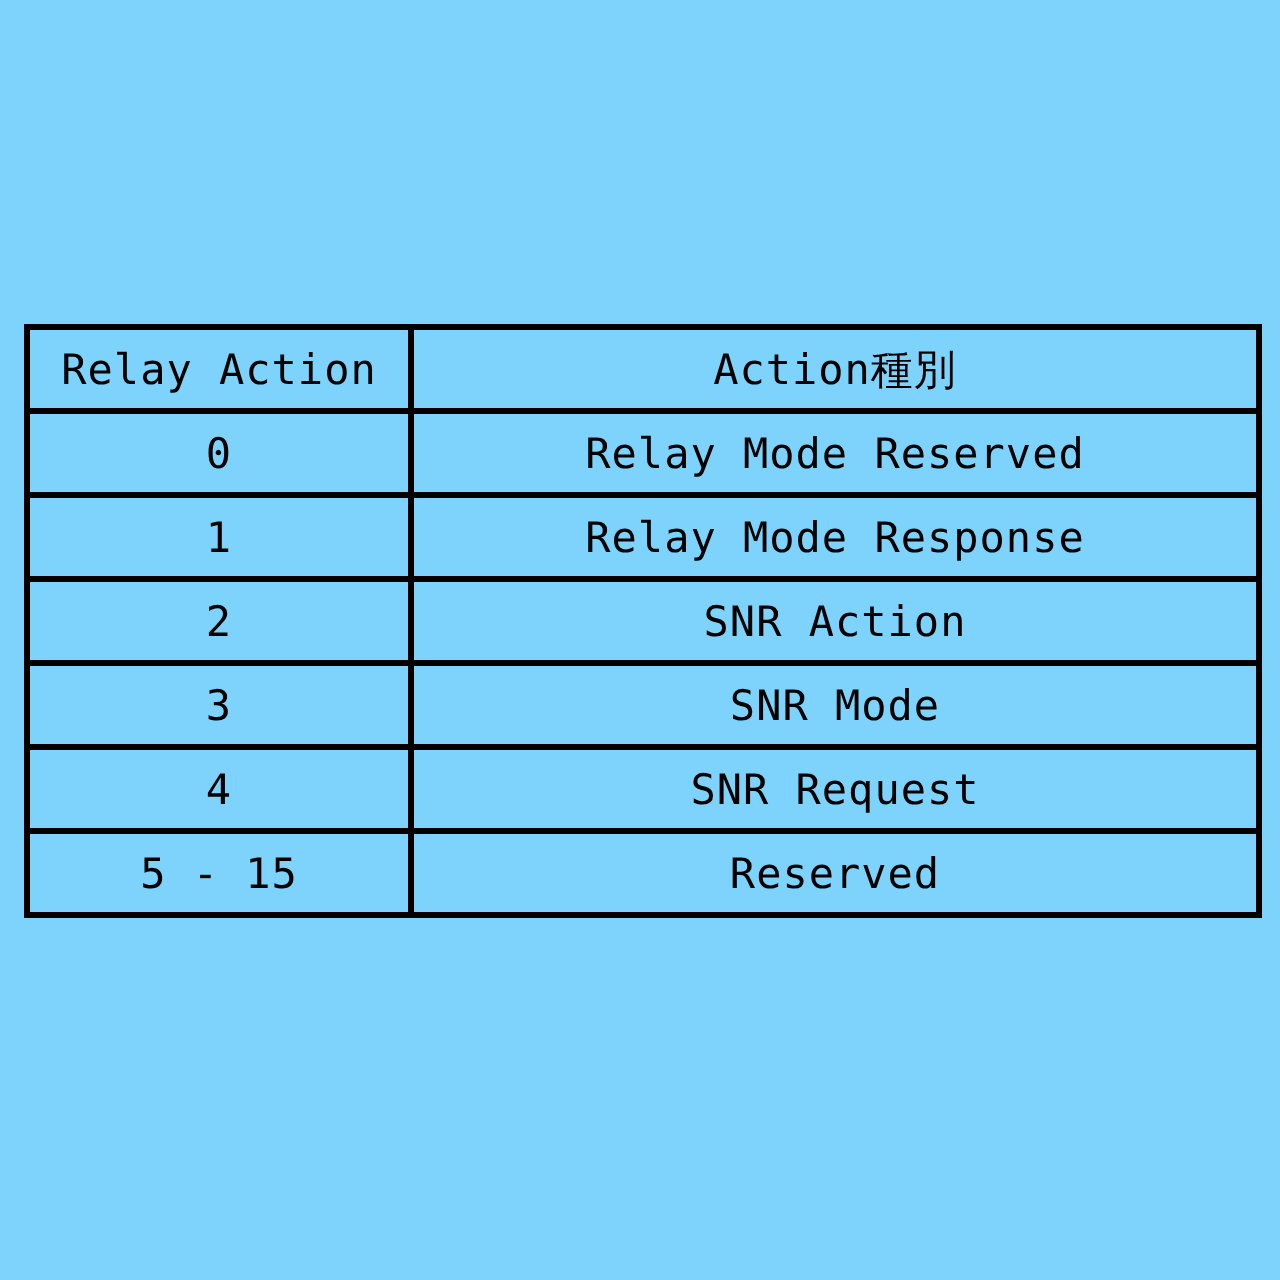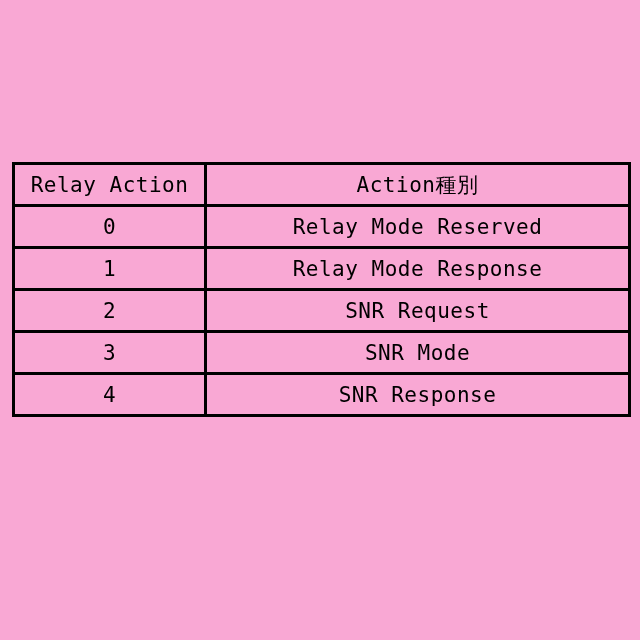--- a/index.html
+++ b/index.html
@@ -7,21 +7,21 @@
     padding: 0;
     width: 640px;
     height: 640px;
     background: #ffffff;
     font-family: "DejaVu Sans Mono", "Liberation Mono", monospace;
   }
   .page {
     position: relative;
     width: 640px;
     height: 640px;
-    background: #f9a8d4;
+    background: #7dd3fc;
     overflow: hidden;
   }
   .table-wrap {
     position: absolute;
     left: 12px;
     top: 162px;
   }
   table.action-table {
     border-collapse: collapse;
     table-layout: fixed;
@@ -64,26 +64,30 @@
         <tr>
           <td>0</td>
           <td>Relay Mode Reserved</td>
         </tr>
         <tr>
           <td>1</td>
           <td>Relay Mode Response</td>
         </tr>
         <tr>
           <td>2</td>
-          <td>SNR Request</td>
+          <td>SNR Action</td>
         </tr>
         <tr>
           <td>3</td>
           <td>SNR Mode</td>
         </tr>
         <tr>
           <td>4</td>
-          <td>SNR Response</td>
+          <td>SNR Request</td>
+        </tr>
+        <tr>
+          <td>5 - 15</td>
+          <td>Reserved</td>
         </tr>
       </tbody>
     </table>
   </div>
 </div>
 
 </body></html>

